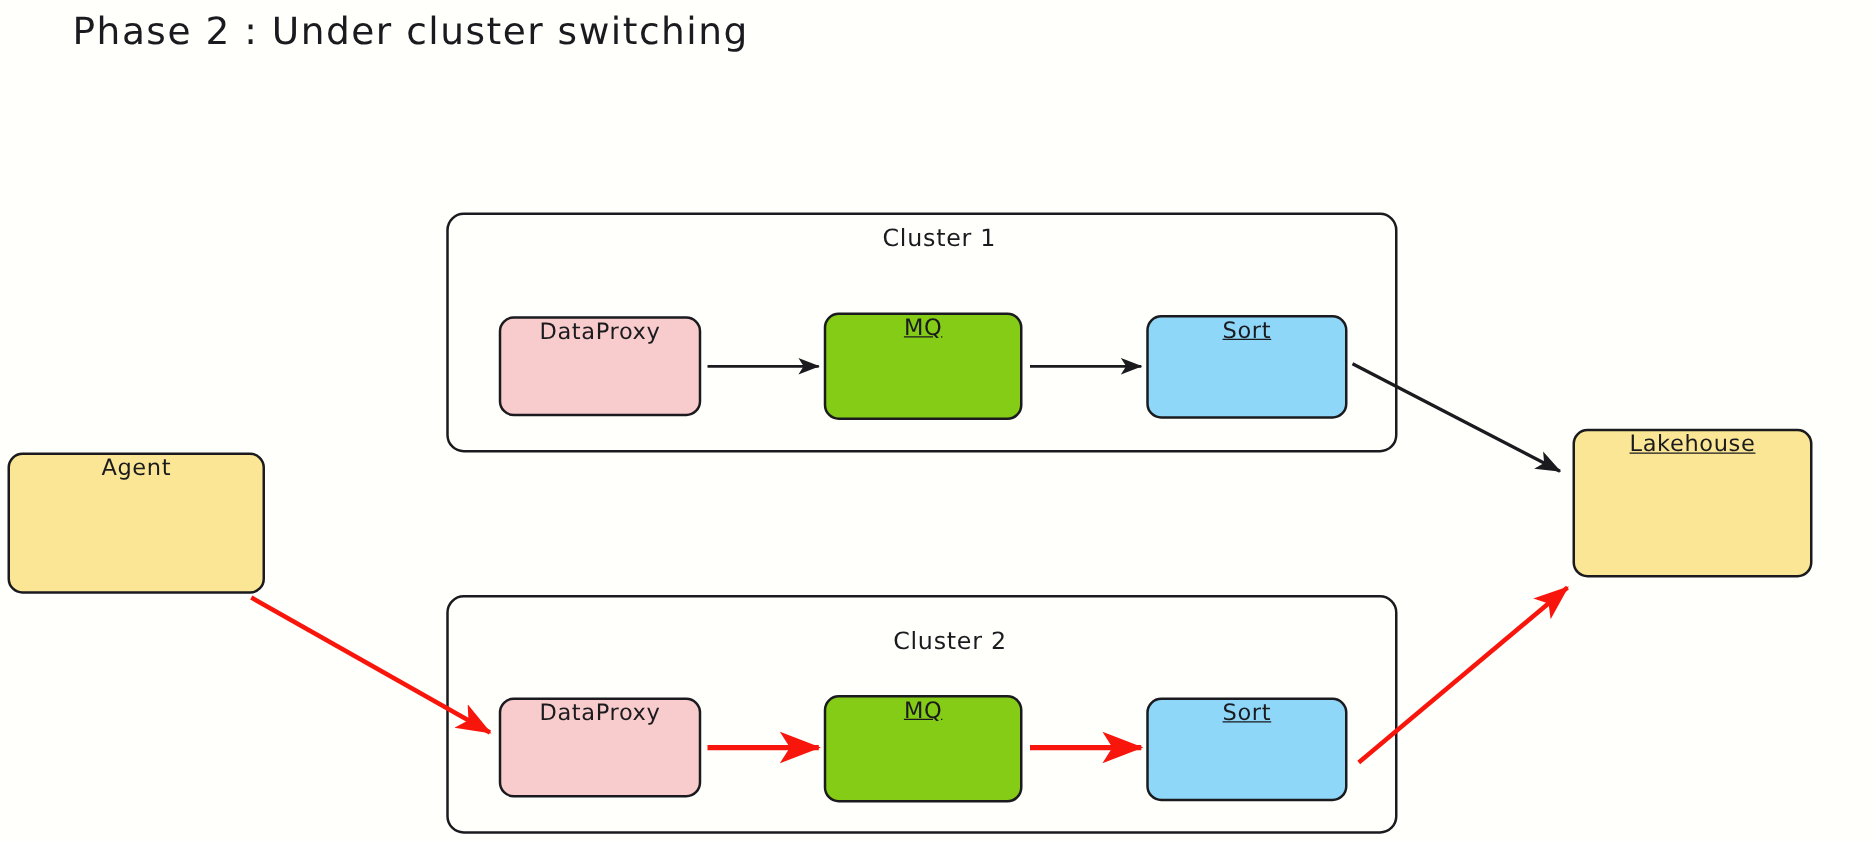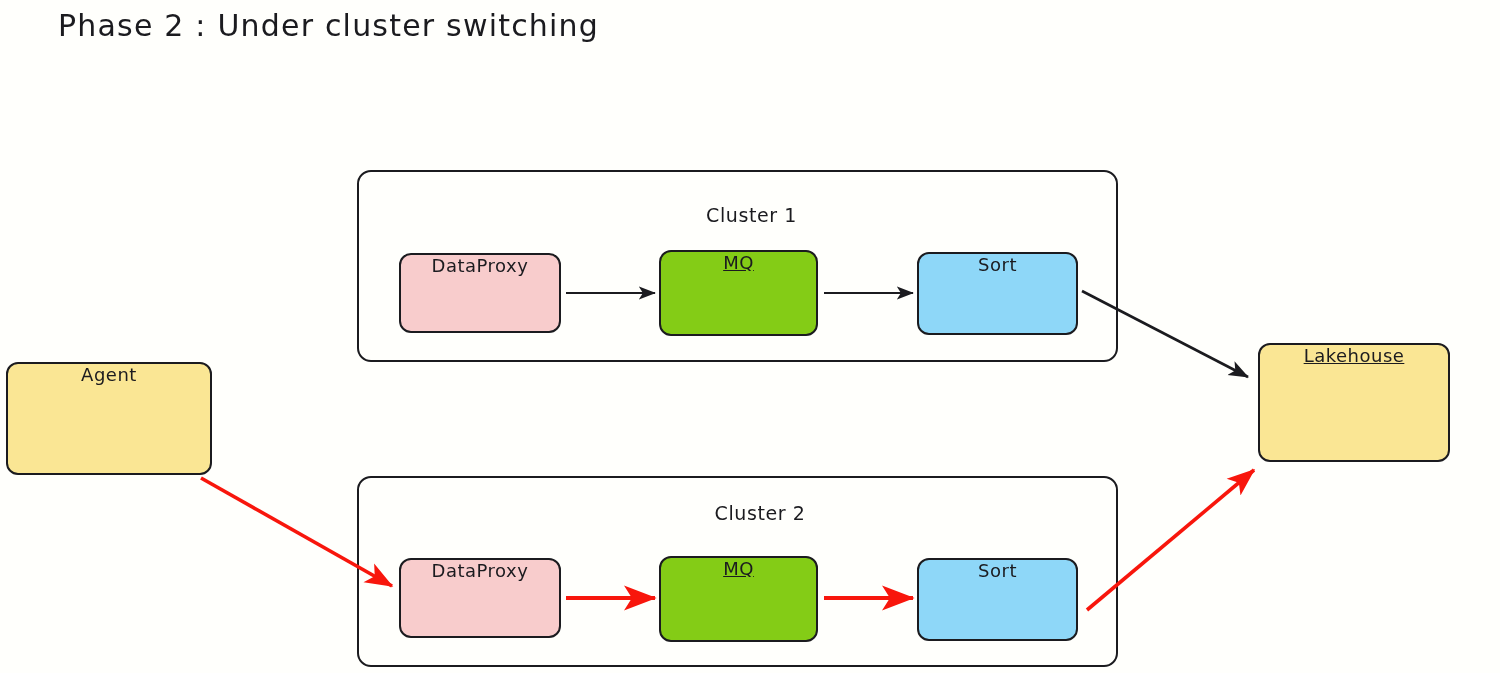--- a/index.html
+++ b/index.html
@@ -59,42 +59,42 @@
     display: flex;
     align-items: flex-start;
     justify-content: center;
     font-size: 18px;
     color: #1b1b1f;
     letter-spacing: 0.5px;
     white-space: nowrap;
   }
   .node.dataproxy { background: #f8cccc; }
   .node.mq        { background: #84cc16; text-decoration: underline; }
-  .node.sort      { background: #8ed7f8; }
+  .node.sort      { background: #8ed7f8; text-decoration: underline; }
   .node.store     { background: #fae694; }
 
   
   #arrow-layer {
     position: absolute;
     left: 0;
     top: 0;
     width: 1500px;
     height: 673px;
     pointer-events: none;
   }
 </style>
 </head>
 <body>
 
 <div id="canvas">
 
   <div id="diagram-title">Phase 2 : Under cluster switching</div>
 
   <div class="cluster" id="cluster1-box" style="left: 357px; top: 170px; width: 761px; height: 192px;">
-    <div class="cluster-label" id="cluster1-label" style="top: 32px; padding-left: 28px;">Cluster 1</div>
+    <div class="cluster-label" id="cluster1-label" style="top: 8px; padding-left: 28px;">Cluster 1</div>
   </div>
   <div class="node dataproxy" id="c1-dataproxy" style="left: 399px; top: 253px; width: 162px; height: 80px;">
     <span>DataProxy</span>
   </div>
   <div class="node mq" id="c1-mq" style="left: 659px; top: 250px; width: 159px; height: 86px;">
     <span>MQ</span>
   </div>
   <div class="node sort" id="c1-sort" style="left: 917px; top: 252px; width: 161px; height: 83px;">
     <span>Sort</span>
   </div>

